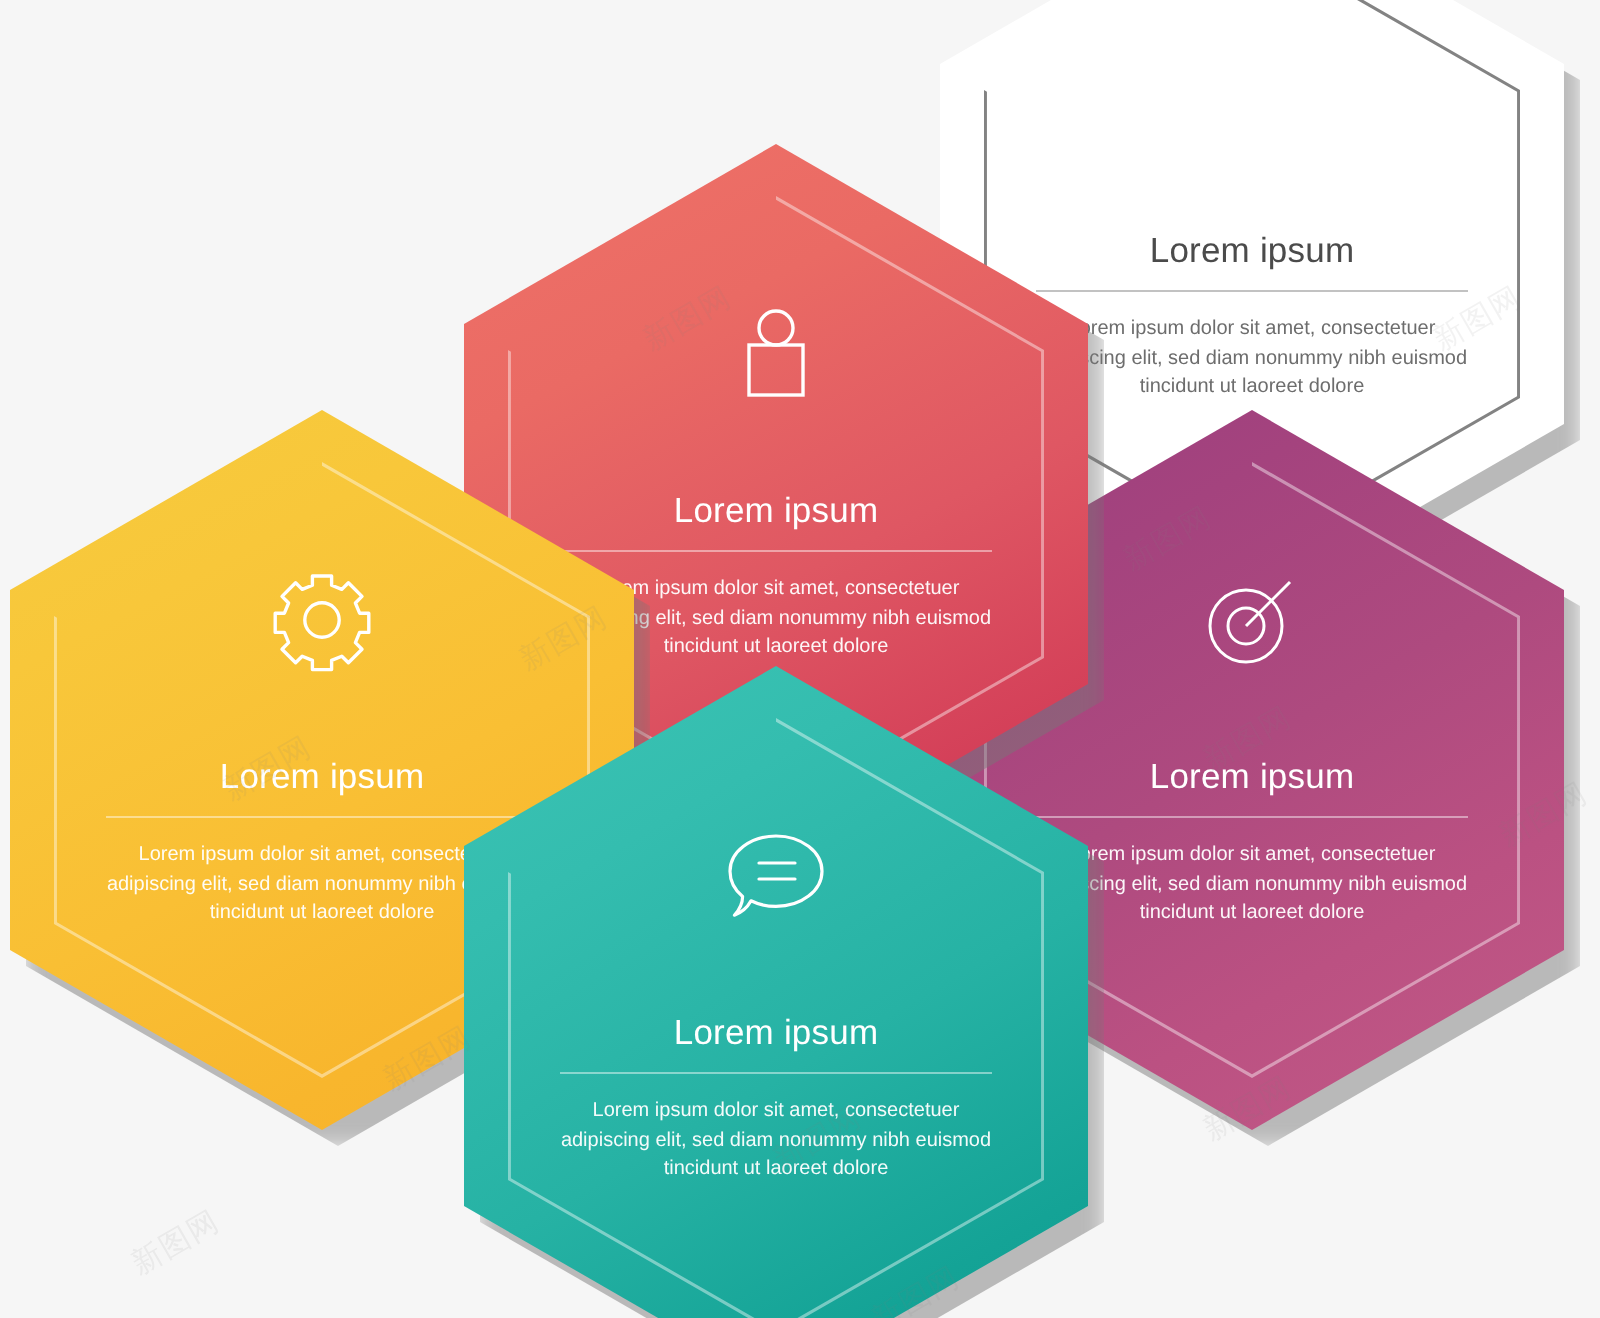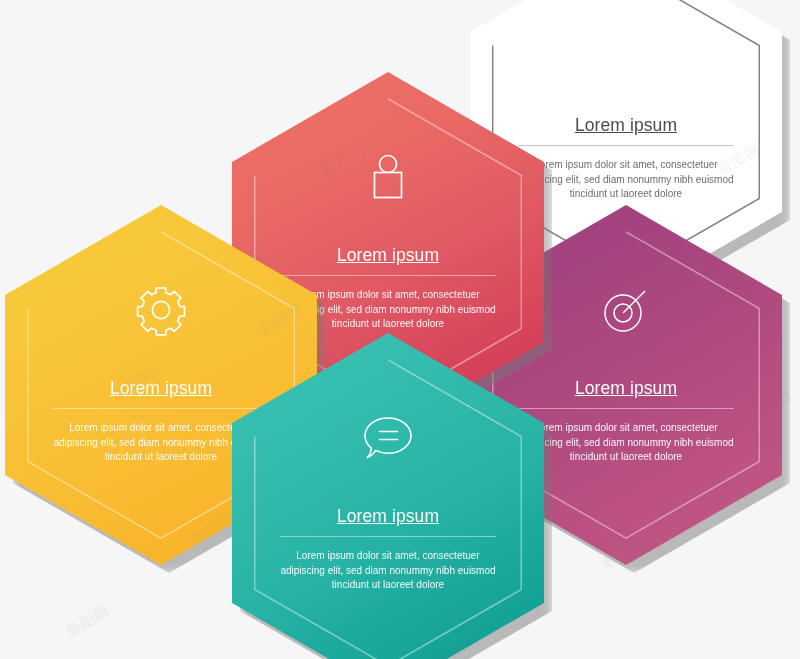--- a/index.html
+++ b/index.html
@@ -104,21 +104,20 @@
   .hex-title {
     position: absolute;
     top: 173px;
     left: 0;
     right: 0;
     text-align: center;
     font-size: 17.5px;
     font-weight: 400;
     color: #ffffff;
     letter-spacing: 0.1px;
-    text-decoration: underline;
   }
 
   .hex-divider {
     position: absolute;
     top: 203px;
     left: 48px;
     right: 48px;
     height: 1px;
     background: rgba(255,255,255,0.45);
   }

